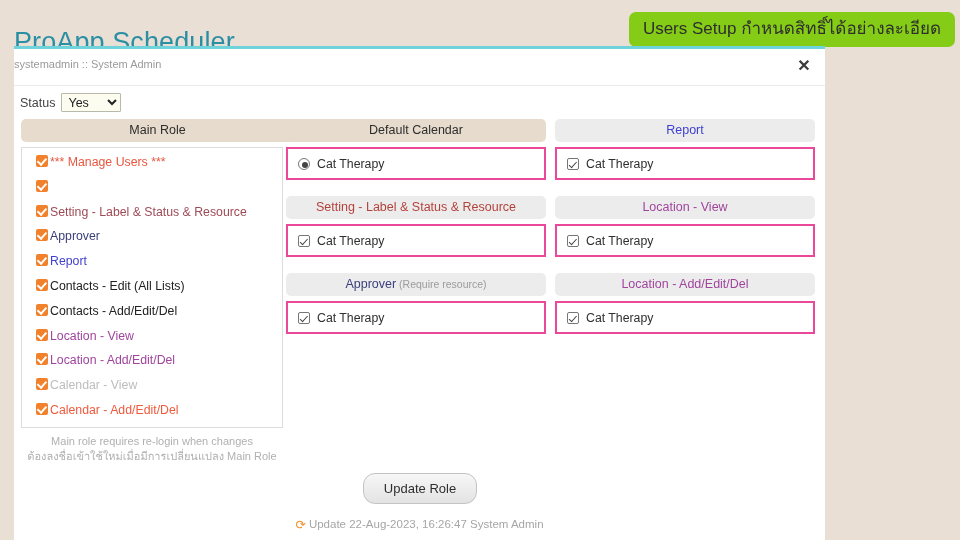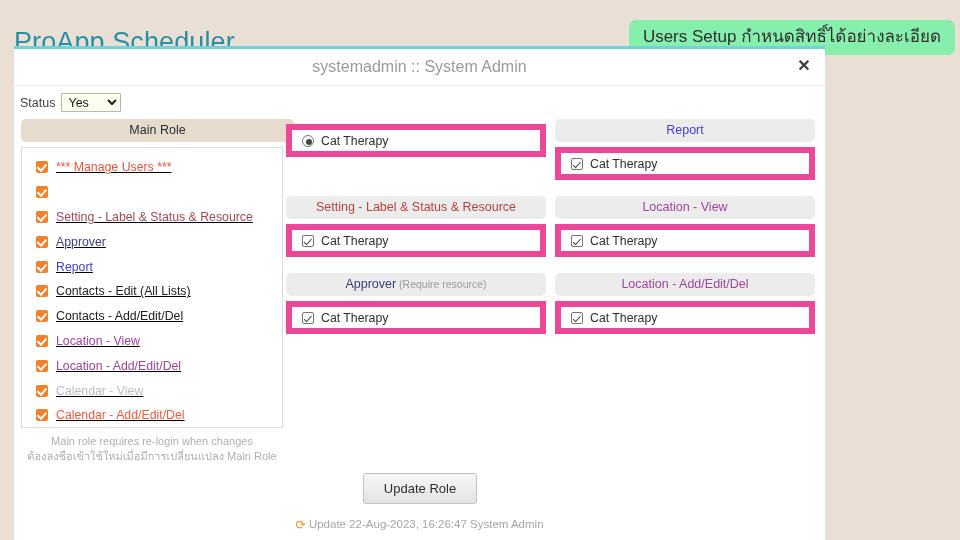--- a/index.html
+++ b/index.html
@@ -12,39 +12,38 @@
   .stage{position:relative;width:960px;height:540px;}
 
   
   .brand{
     position:absolute;left:14px;top:27px;
     font-size:27px;color:#2a8fa3;letter-spacing:.1px;
     white-space:nowrap;
   }
   .badge{
     position:absolute;right:5px;top:12px;
-    background:#86efac;color:#2e2e2e;
+    background:#84cc16;color:#2e2e2e;
     font-size:17px;line-height:1;
     padding:8px 14px 10px 14px;border-radius:7px;
     white-space:nowrap;
-    margin-top:8px;
   }
 
   
   .panel{
     position:absolute;left:14px;top:46px;width:811px;height:494px;
     background:#ffffff;border-top:3px solid #6ed3da;
     box-sizing:border-box;
   }
   .panel-titlebar{
     position:relative;height:36px;border-bottom:1px solid #ececec;
   }
   .panel-title{
-    position:absolute;left:0;right:0;top:9px;text-align:center;
-    font-size:16px;color:#9a9a9a;
+    position:absolute;left:0;right:0;top:9px;
+    font-size:11px;color:#9a9a9a;
   }
   .close-btn{
     position:absolute;right:10px;top:6px;
     width:22px;height:22px;line-height:22px;text-align:center;
     font-size:16px;font-weight:bold;color:#3c3c3c;cursor:pointer;
     user-select:none;
   }
 
   
   .status-row{
@@ -63,35 +62,35 @@
   
   .sec-head{
     border-radius:5px;text-align:center;
     font-size:12.5px;padding:4px 0 5px 0;
     box-sizing:border-box;
   }
   .sec-head.beige{background:#e6dbcc;color:#2d2d2d;}
   .sec-head.grey{background:#ececec;}
 
   .sec-box{
-    border:6px solid #ec4899;background:#fff;box-sizing:border-box;
+    border:2px solid #ec4899;background:#fff;box-sizing:border-box;
   }
 
   
   .mainrole{position:absolute;left:7px;top:70px;width:262px;}
   .mainrole .sec-head{width:273px;}
   .role-list{
     margin-top:5px;width:262px;height:281px;
     border:1px solid #dcdcdc;background:#fff;box-sizing:border-box;
     padding:7px 0 0 0;overflow:hidden;
   }
   .role-item{
-    display:flex;align-items:center;gap:8px;
+    display:flex;align-items:flex-start;gap:2px;
     height:24.8px;padding-left:14px;font-size:12.3px;
-    white-space:nowrap;cursor:pointer;text-decoration:underline;
+    white-space:nowrap;cursor:pointer;
   }
   .cbx{
     width:12px;height:12px;flex:0 0 12px;border-radius:2px;
     background:#f2812b;position:relative;
   }
   .cbx::after{
     content:"";position:absolute;left:3px;top:1px;
     width:3.5px;height:7px;border:solid #fff;border-width:0 2px 2px 0;
     transform:rotate(42deg);
   }
@@ -125,21 +124,21 @@
   .nat-radio::after{
     content:"";position:absolute;left:3px;top:3px;
     width:6px;height:6px;border-radius:50%;background:#444;
   }
   .subnote{font-size:10.5px;color:#9b9b9b;font-weight:normal;}
 
   
   .update-btn{
     position:absolute;left:349px;top:424px;width:114px;height:31px;
     background:linear-gradient(#f7f7f7,#e3e3e3);
-    border:1px solid #c3c3c3;border-radius:3px;
+    border:1px solid #c3c3c3;border-radius:12px;
     font-family:"Liberation Sans", sans-serif;
     font-size:13px;color:#2f2f2f;cursor:pointer;
   }
   .footer-note{
     position:absolute;left:0;right:0;top:467px;text-align:center;
     font-size:11.5px;color:#a6a6a6;
   }
   .refresh-icon{
     display:inline-block;color:#f2912b;font-size:12.5px;
     transform:translateY(1px);margin-right:3px;
@@ -214,20 +213,21 @@
           </div>
         </div>
       <div class="note">
         <div>Main role requires re-login when changes</div>
         <div>ต้องลงชื่อเข้าใช้ใหม่เมื่อมีการเปลี่ยนแปลง Main Role</div>
       </div>
     </div>
 
     <div id="sections-host">
         <div class="rpanel" style="left: 272px; top: 70px; width: 260px;">
+          <div class="sec-head beige"><span style="color: rgb(45, 45, 45);">Default Calendar</span></div>
           <div class="sec-box">
             <span class="nat-radio"></span>
             <span>Cat Therapy</span>
           </div>
         </div>
         <div class="rpanel" style="left: 541px; top: 70px; width: 260px;">
           <div class="sec-head grey"><span style="color: rgb(63, 63, 208);">Report</span></div>
           <div class="sec-box">
             <span class="nat-check"></span>
             <span>Cat Therapy</span>

